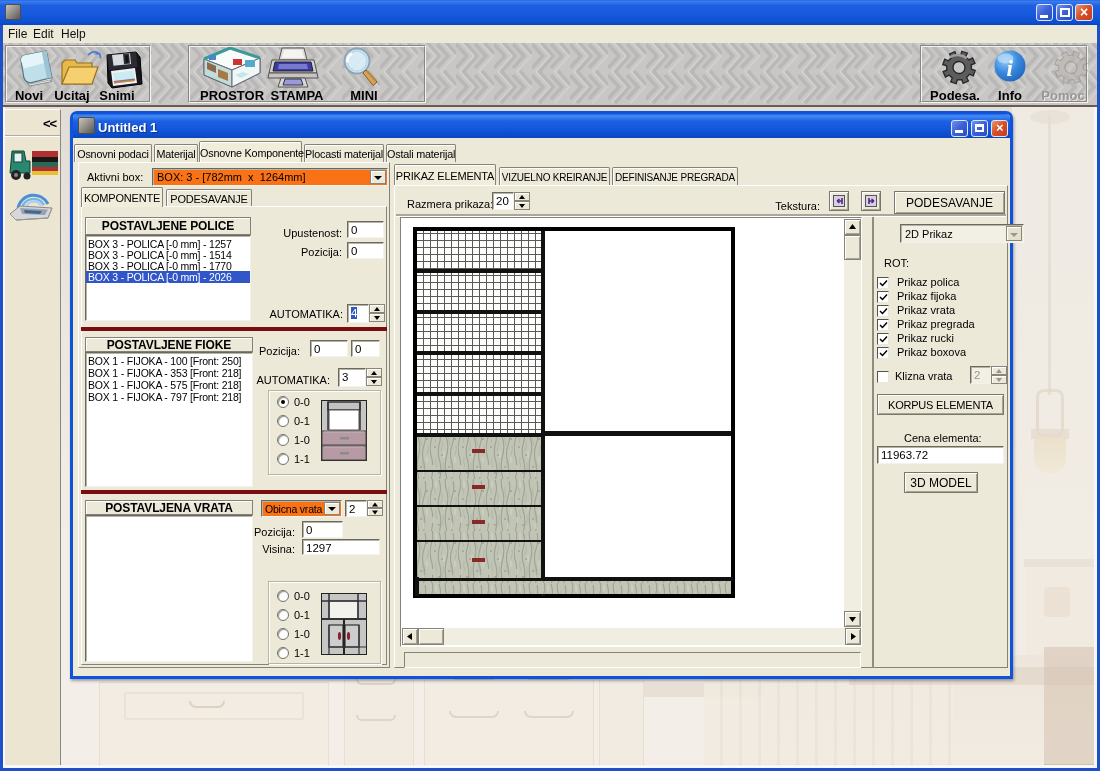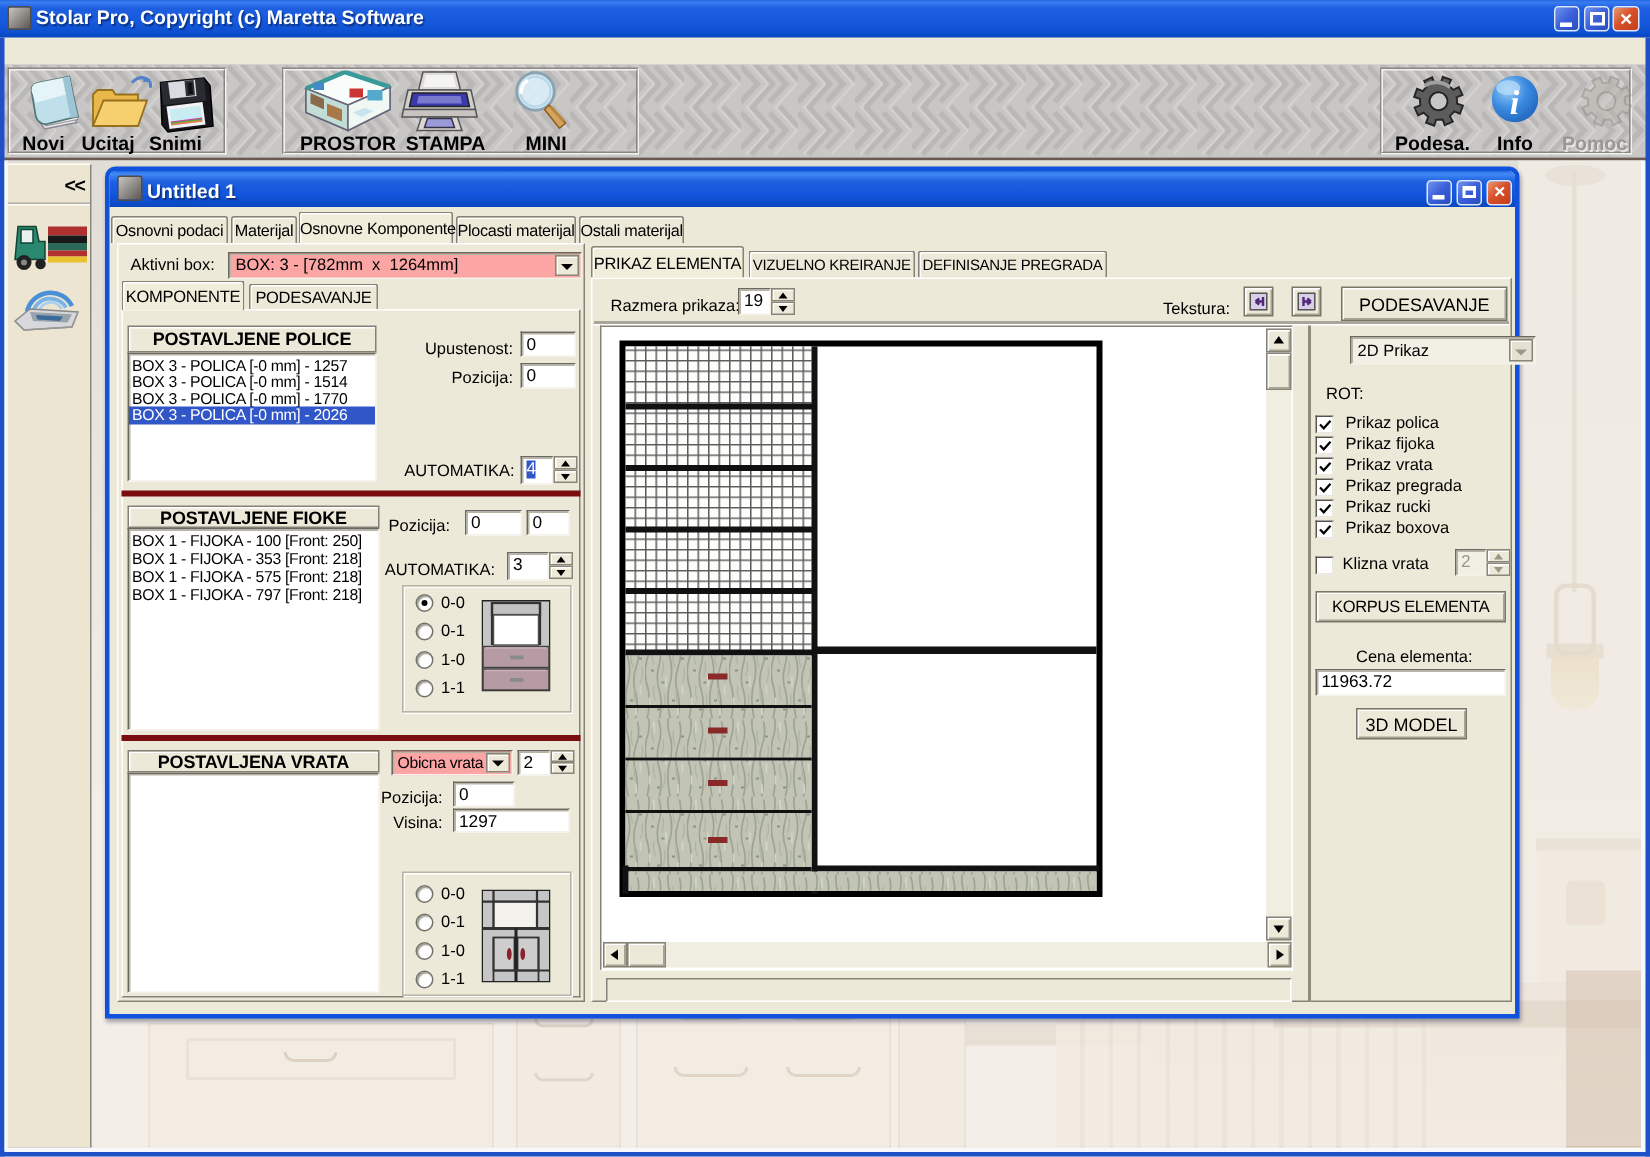--- a/index.html
+++ b/index.html
@@ -39,43 +39,47 @@
 .li { position:absolute; left:2px; font-size:10.5px; letter-spacing:-0.2px; color:#000; white-space:nowrap; }
 .tab { position:absolute; background:#ece9d8; border:1px solid #868278; border-bottom:none; border-radius:2px 2px 0 0; font-size:10.8px; letter-spacing:-0.2px; text-align:center; color:#000; white-space:nowrap; box-shadow:inset 1px 1px 0 #fff; }
 .cb { position:absolute; width:12px; height:12px; background:#fff; border:1px solid; border-color:#55534c #e8e6de #e8e6de #55534c; }
 .cb svg { display:block; position:absolute; left:1px; top:1px; }
 .radio { position:absolute; width:12px; height:12px; border-radius:50%; background:#fff; border:1px solid #73716a; box-shadow:inset 1px 1px 1px #9a988e; }
 .radio .dot { position:absolute; left:3px; top:3px; width:4px; height:4px; border-radius:50%; background:#000; }
 .updn { position:absolute; width:16px; height:18px; }
 .updn div { position:absolute; left:0; width:16px; height:9px; background:#ece9d8; border:1px solid #8a8578; box-shadow:inset 1px 1px 0 #fff; color:#000; overflow:hidden; }
 .updn svg, .combobtn svg, .sbbtn svg, .btn3d svg { display:block; }
 .lbl { position:absolute; font-size:11px; color:#000; white-space:nowrap; }
-.combo { position:absolute; background:#fca5a5; border:1px solid; border-color:#6a685f #f4f2ea #f4f2ea #6a685f; box-shadow:inset 1px 1px 0 #b8b4a4; }
+.combo { position:absolute; background:#f97316; border:1px solid; border-color:#6a685f #f4f2ea #f4f2ea #6a685f; box-shadow:inset 1px 1px 0 #b8b4a4; }
 .combobtn { position:absolute; right:1px; top:1px; bottom:1px; width:16px; background:#ece9d8; border:1px solid #8a8578; box-shadow:inset 1px 1px 0 #fff; }
 .sb { position:absolute; background:#f0eee1; }
 .sbbtn { position:absolute; background:#ece9d8; border:1px solid #868378; box-shadow:inset 1px 1px 0 #fff, inset -1px -1px 0 #a8a494; }
 </style>
 </head>
 <body>
 <div id="app">
 
  <div class="abs" id="titlebar">
    <div class="abs" style="left:5px;top:4px;width:16px;height:16px;background:linear-gradient(135deg,#c8c4c0,#5a5652);border:1px solid #504c48;border-radius:2px;"></div>
-   <div class="ttext" style="left:24px;top:4px;">Stolar Pro, Copyright (c) Maretta Software</div>
    <div class="winbtn btn-min" style="left:1036px;top:4px;width:17px;">
         <span style="left:3px;top:10px;width:8px;height:3px;background:#fff;"></span>
       </div>
    <div class="winbtn btn-max" style="left:1056px;top:4px;width:17px;">
         <span style="left:3px;top:3px;width:10px;height:9px;border:2px solid #fff;background:transparent;"></span>
       </div>
    <div class="winbtn btn-close" style="left:1075px;top:4px;">
         <span style="left:4px;top:-1px;font-size:14px;font-weight:bold;">×</span>
       </div>
  </div>
 
+ <div class="abs" id="menubar">
+   <span style="left:8px;">File</span>
+      <span style="left:33px;">Edit</span>
+      <span style="left:61px;">Help</span>
+ </div>
 
  <div class="abs" id="toolbar">
    <svg class="abs" style="left:0;top:0;" width="1100" height="62">
      <defs>
       <pattern id="chev" width="38" height="62" patternUnits="userSpaceOnUse">
         <rect width="38" height="62" fill="#c9c6c6"></rect>
         <path d="M0 1 L11 13 L0 25 M7 -3 L21 13 L7 29 M0 32 L11 44 L0 56 M7 28 L21 44 L7 60 M19 1 L30 13 L19 25 M26 -3 L38 11 M19 32 L30 44 L19 56 M26 28 L38 42" stroke="#bab7b7" stroke-width="3.6" fill="none"></path>
         <path d="M3.5 -3 L18 13 L3.5 29 M3.5 28 L18 44 L3.5 60 M22.5 -3 L37 13 L22.5 29 M22.5 28 L37 44 L22.5 60" stroke="#d4d1d1" stroke-width="1.6" fill="none"></path>
       </pattern>
      </defs>
@@ -422,21 +426,21 @@
    <path d="M8 54 H45 M8 32 V61 M38 32 V61" stroke="#333" stroke-width="1.2"></path>
  </svg>
  </div>
 
  <div class="tab" style="left:394px;top:164px;width:102px;height:21px;padding-top:5px;background:#f0edda;z-index:2;font-size:11px;">PRIKAZ ELEMENTA</div>
  <div class="tab" style="left:499px;top:167px;width:111px;height:18px;padding-top:4px;font-size:10px;">VIZUELNO KREIRANJE</div>
  <div class="tab" style="left:612px;top:167px;width:126px;height:18px;padding-top:4px;font-size:10px;">DEFINISANJE PREGRADA</div>
  <div class="abs" style="left:394px;top:185px;width:614px;height:483px;background:#ece9d8;border:1px solid;border-color:#fff #868278 #868278 #fff;"></div>
 
  <div class="lbl" style="left:407px;top:198px;">Razmera prikaza:</div>
- <div class="field" style="left:492px;top:192px;width:22px;height:18px;">19</div>
+ <div class="field" style="left:492px;top:192px;width:22px;height:18px;">20</div>
  <div class="updn" style="left:514px;top:192px;height:18px;">
    <div style="top:0;height:9px;">
       <svg width="14" height="8">
         <path d="M7 2 L10 6 L4 6 Z" fill="#000"></path>
       </svg>
     </div>
    <div style="top:9px;height:9px;">
       <svg width="14" height="8">
         <path d="M4 2 L10 2 L7 6 Z" fill="#000"></path>
       </svg>

